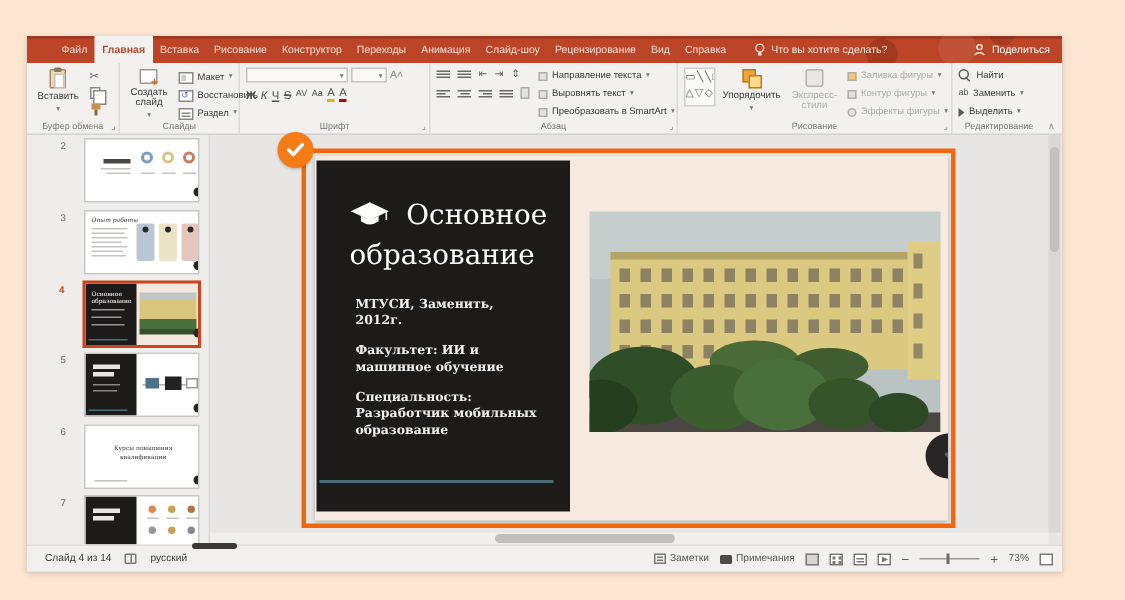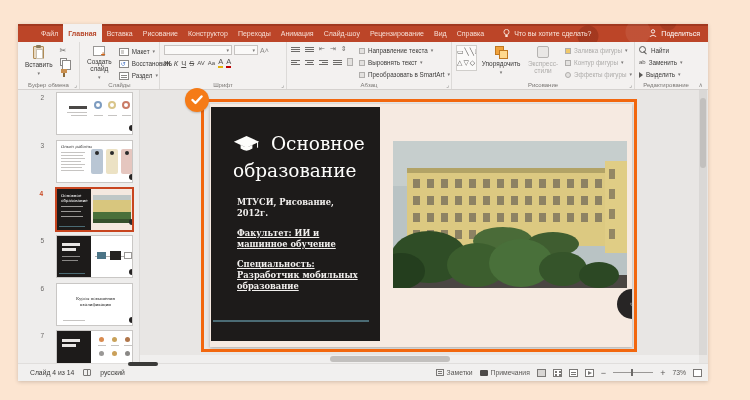--- a/index.html
+++ b/index.html
@@ -77,21 +77,21 @@
   .dk { background:#1d1b1a; position:absolute; top:0; bottom:0; left:0; }
   .mini-serif { font-family:"DejaVu Serif", serif; }
 
   
   .main { position:relative; flex:1; height:273px; background:#e8e6e4; }
   .canvas { position:absolute; left:70px; top:14px; width:422px; height:243px; background:#f6eae1; box-shadow:0 1px 3px rgba(0,0,0,.25); overflow:hidden; }
   .panel { position:absolute; left:1px; top:3px; width:169px; height:234px; background:#1d1b1a; }
   .slide-title { position:absolute; left:22px; top:24px; color:#fdfdfb; font-family:"DejaVu Serif", serif; font-size:18.5px; line-height:25px; font-weight:400; }
   .slide-title .cap { vertical-align:-2px; margin-right:5px; }
   .slide-body { position:absolute; left:26px; top:90px; width:122px; color:#f2f0ee; font-family:"DejaVu Serif", serif; font-size:8.3px; font-weight:600; line-height:11px; }
-  .slide-body p + p { margin-top:9px;text-decoration:underline; }
+  .slide-body p + p { margin-top:9px; }
   .teal-line { position:absolute; left:2px; top:213px; width:156px; height:2px; background:#4b6b74; }
   .photo { position:absolute; left:183px; top:37px; width:234px; height:147px; }
   .canvas-halfdot { position:absolute; left:407px; top:185px; width:30px; height:30px; border-radius:50%; background:#272525; color:#9a9896; font-size:6px; display:flex; align-items:center; justify-content:center; }
 
   .ann-rect { position:absolute; left:61px; top:9px; width:436px; height:253px; border:3px solid #f2670e; z-index:5; pointer-events:none; }
   .ann-circle { position:absolute; left:45px; top:-2px; width:24px; height:24px; border-radius:50%; background:#f57b17; z-index:6; display:flex; align-items:center; justify-content:center; box-shadow:0 1px 2px rgba(0,0,0,.2); }
 
   .vscroll { position:absolute; right:1px; top:0; width:8px; height:265px; background:#dad8d6; }
   .vscroll .vthumb { position:absolute; left:1px; top:8px; width:6px; height:70px; background:#c2c0be; border-radius:3px; }
   .hscroll { position:absolute; left:0; top:265px; right:9px; height:8px; background:#f0efee; }
@@ -446,21 +446,21 @@
             <span class="cap">
               <svg class="wsvg" style="display:inline-block;" width="27" height="17" viewBox="0 0 32 20">
                 <polygon points="16,1 31,8 16,15 1,8" fill="#fdfdfb"></polygon>
                 <path d="M9,11.5 v4.5 q7,5 14,0 v-4.5 q-7,5 -14,0 z" fill="#fdfdfb"></path>
                 <rect x="28.5" y="8" width="1.2" height="7" fill="#fdfdfb"></rect>
               </svg>
             </span><span>Основное</span><br>
             <span>образование</span>
           </div>
           <div class="slide-body">
-            <p>МТУСИ, Рисование, 2012г.</p>
+            <p>МТУСИ, Заменить, 2012г.</p>
             <p>Факультет: ИИ и машинное обучение</p>
             <p>Специальность: Разработчик мобильных образование</p>
           </div>
           <div class="teal-line"></div>
         </div>
 
         <svg class="photo wsvg" viewBox="0 0 234 147" preserveAspectRatio="none">
           <rect x="0" y="0" width="234" height="147" fill="#b9c3c4"></rect>
           <rect x="0" y="0" width="234" height="45" fill="#c6cecd"></rect>
           <rect x="14" y="27" width="202" height="6" fill="#b2a366"></rect>

